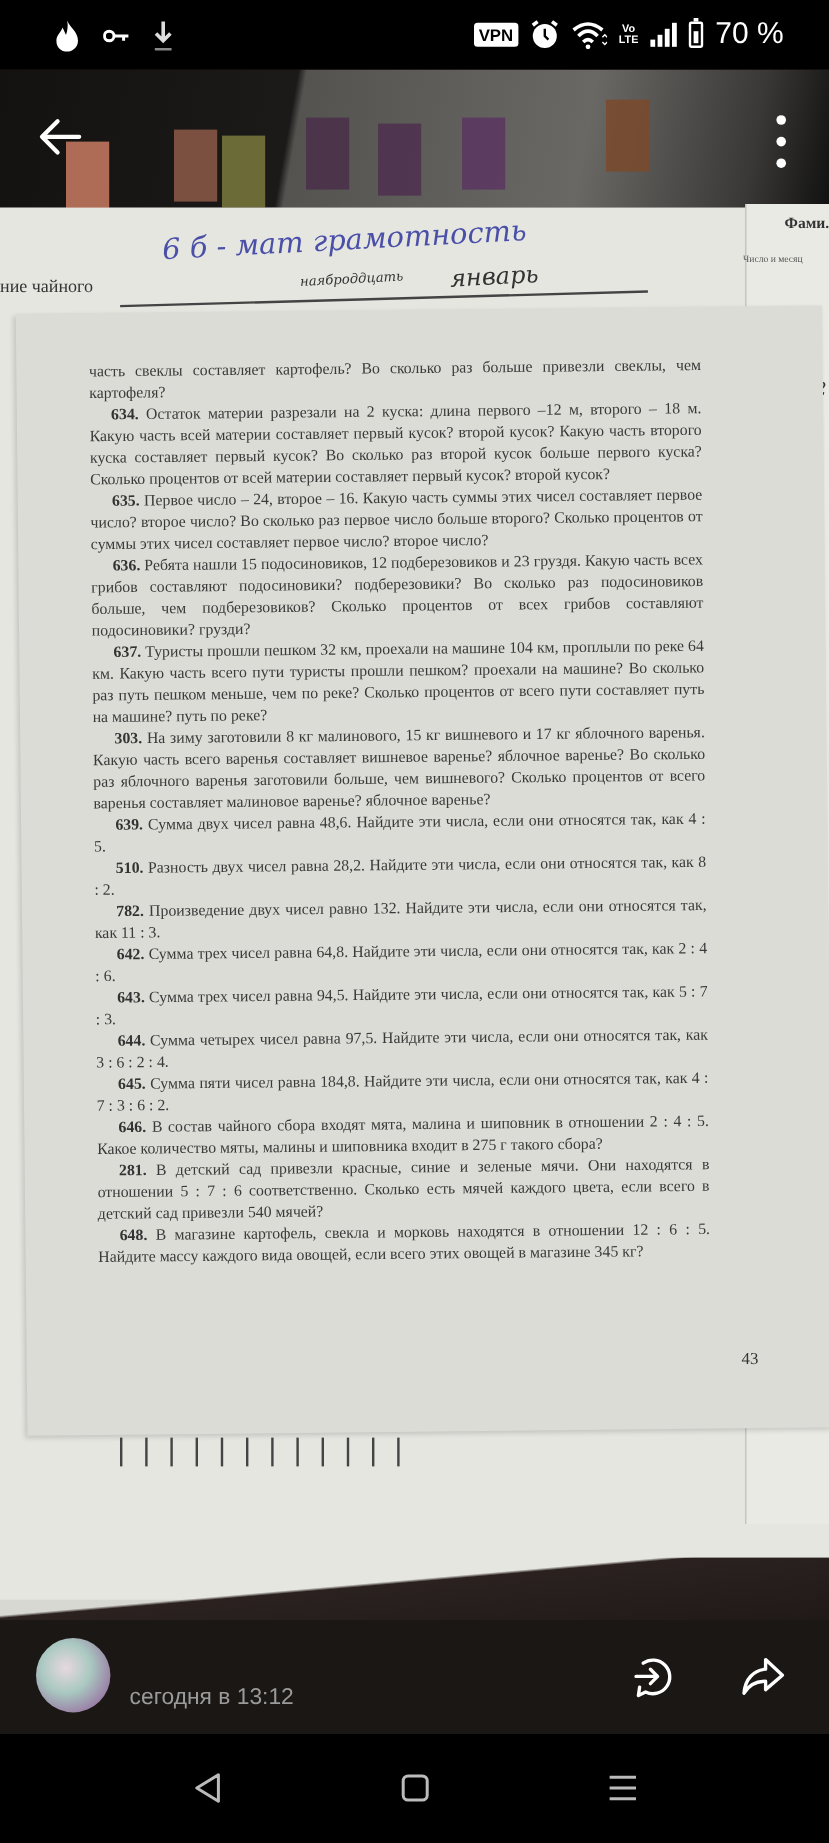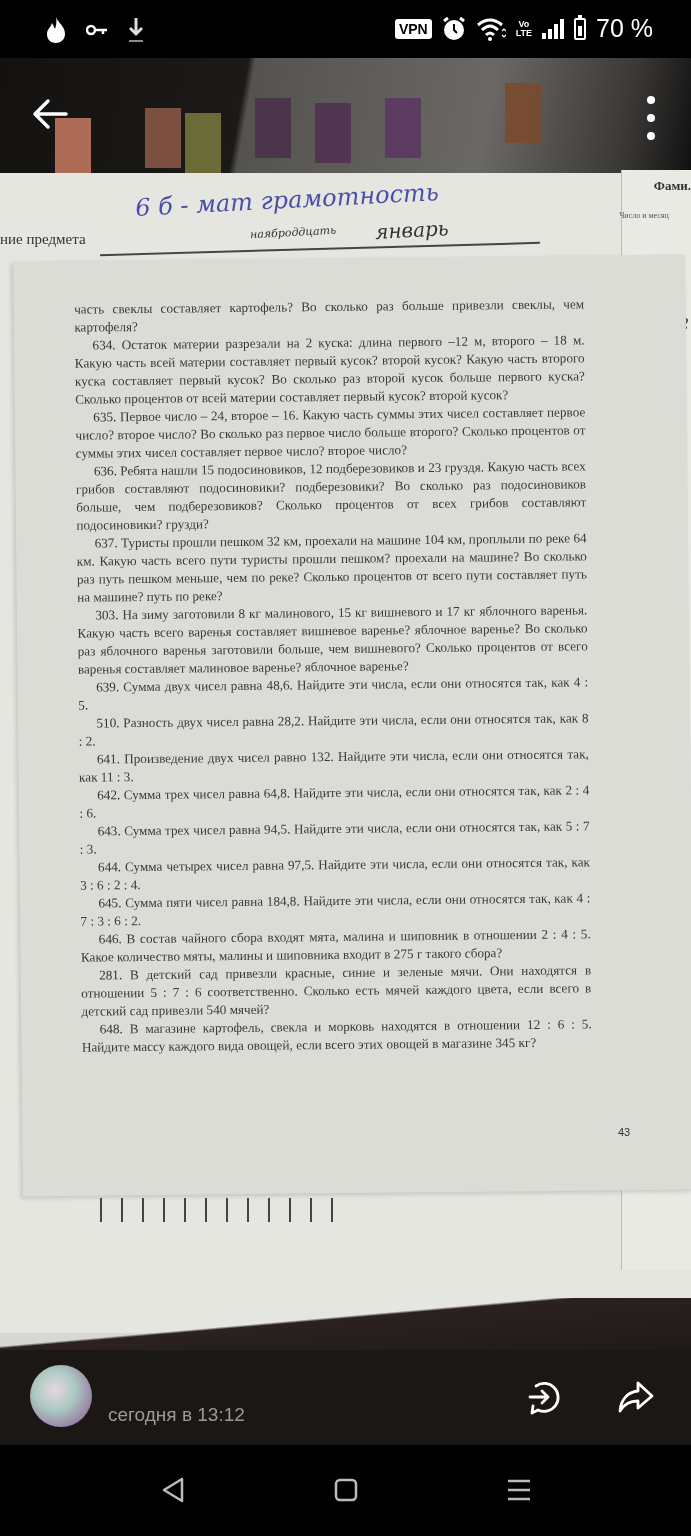--- a/index.html
+++ b/index.html
@@ -42,22 +42,22 @@
   .date-label { position: absolute; right: 22px; top: 152px; font-family: "Liberation Serif", serif; font-size: 8px; color: #555; text-align: center; line-height: 11px; margin-left: 28px; }
   .hw-dates { position: absolute; right: 2px; top: 258px; font-family: "DejaVu Serif", serif; font-style: italic; color: #333; font-size: 15px; line-height: 17px; }
 
   
   .book-page { position: absolute; left: 18px; top: 200px; width: 672px; height: 935px; background: #dcdcd7;
                transform: rotate(-0.6deg); box-shadow: -2px 2px 4px rgba(0,0,0,0.15); }
   .book-text { position: absolute; left: 78px; top: 240px; width: 510px; font-family: "Liberation Serif", serif;
                color: #3a3a3a; font-size: 13.2px; line-height: 18px; text-align: justify; transform: rotate(-0.6deg); }
   .book-text p { text-indent: 18px; }
   .book-text p.cont { text-indent: 0; }
-  .book-text .num { font-weight: normal; color: #333; }
-  .page-number { position: absolute; left: 618px; top: 1068px; font-family: Liberation Sans, sans-serif; font-size: 11px; color: #333; }
+  .book-text .num { font-weight: bold; color: #333; }
+  .page-number { position: absolute; left: 618px; top: 1068px; font-family: Liberation Serif, serif; font-size: 14px; color: #333; }
   .ruler-ticks { position: absolute; left: 100px; top: 1140px; height: 26px; display: flex; gap: 19px; }
   .ruler-ticks span { width: 2px; height: 24px; background: #444; display: block; }
   .desk { position: absolute; left: 0; top: 1240px; width: 691px; height: 60px; background: linear-gradient(175deg, transparent 0%, transparent 40%, #2b2220 42%, #1e1816 100%); }
 
   
   .info-bar { position: absolute; left: 0; top: 1350px; width: 691px; height: 95px; background: #1b1715; }
   .avatar { position: absolute; left: 30px; top: 15px; width: 62px; height: 62px; border-radius: 50%;
             background: radial-gradient(circle at 40% 40%, #e7d8e0 0%, #a9c8c0 40%, #9a7fa6 75%, #6c5c70 100%); }
   .author-name { position: absolute; left: 108px; top: 18px; color: #fff; font-size: 24px; }
   .post-time { position: absolute; left: 108px; top: 54px; color: #9a9a9a; font-size: 19px; }
@@ -117,21 +117,21 @@
     <div class="sticky" style="left:185px; top:55px; background:#7a7a3e;"></div>
     <div class="sticky" style="left:255px; top:40px; background:#4a2f4a;"></div>
     <div class="sticky" style="left:315px; top:45px; background:#4d2f4f;"></div>
     <div class="sticky" style="left:385px; top:40px; background:#5a3560;"></div>
     <div class="sticky" style="left:505px; top:25px; background:#7a4a2c;"></div>
   </div>
 
   <div class="journal"></div>
   <div class="journal-right"></div>
 
-  <span class="subject-label">ние предмета</span>
+  <span class="subject-label">ние чайного</span>
   <div class="subject-line"></div>
   <span class="handwriting hw1">6 б - мат грамотность</span>
   <span class="handwriting hw2">наяброддцать</span>
   <span class="handwriting hw3">январь</span>
   <span class="fam-label">Фами.</span>
   <span class="date-label" style="width:50px;">Число и месяц</span>
   <div class="hw-dates">
     <div style="margin-bottom:22px">12</div>
     <div>01</div>
     <div>01</div>
@@ -141,21 +141,21 @@
   <div class="book-page"></div>
   <div class="book-text">
     <p class="cont"><span>часть свеклы составляет картофель? Во сколько раз больше привезли свеклы, чем картофеля?</span></p>
     <p><span class="num">634.</span> <span>Остаток материи разрезали на 2 куска: длина первого –12 м, второго – 18 м. Какую часть всей материи составляет первый кусок? второй кусок? Какую часть второго куска составляет первый кусок? Во сколько раз второй кусок больше первого куска? Сколько процентов от всей материи составляет первый кусок? второй кусок?</span></p>
     <p><span class="num">635.</span> <span>Первое число – 24, второе – 16. Какую часть суммы этих чисел составляет первое число? второе число? Во сколько раз первое число больше второго? Сколько процентов от суммы этих чисел составляет первое число? второе число?</span></p>
     <p><span class="num">636.</span> <span>Ребята нашли 15 подосиновиков, 12 подберезовиков и 23 груздя. Какую часть всех грибов составляют подосиновики? подберезовики? Во сколько раз подосиновиков больше, чем подберезовиков? Сколько процентов от всех грибов составляют подосиновики? грузди?</span></p>
     <p><span class="num">637.</span> <span>Туристы прошли пешком 32 км, проехали на машине 104 км, проплыли по реке 64 км. Какую часть всего пути туристы прошли пешком? проехали на машине? Во сколько раз путь пешком меньше, чем по реке? Сколько процентов от всего пути составляет путь на машине? путь по реке?</span></p>
     <p><span class="num">303.</span> <span>На зиму заготовили 8 кг малинового, 15 кг вишневого и 17 кг яблочного варенья. Какую часть всего варенья составляет вишневое варенье? яблочное варенье? Во сколько раз яблочного варенья заготовили больше, чем вишневого? Сколько процентов от всего варенья составляет малиновое варенье? яблочное варенье?</span></p>
     <p><span class="num">639.</span> <span>Сумма двух чисел равна 48,6. Найдите эти числа, если они относятся так, как 4 : 5.</span></p>
     <p><span class="num">510.</span> <span>Разность двух чисел равна 28,2. Найдите эти числа, если они относятся так, как 8 : 2.</span></p>
-    <p><span class="num">641.</span> <span>Произведение двух чисел равно 132. Найдите эти числа, если они относятся так, как 11 : 3.</span></p>
+    <p><span class="num">782.</span> <span>Произведение двух чисел равно 132. Найдите эти числа, если они относятся так, как 11 : 3.</span></p>
     <p><span class="num">642.</span> <span>Сумма трех чисел равна 64,8. Найдите эти числа, если они относятся так, как 2 : 4 : 6.</span></p>
     <p><span class="num">643.</span> <span>Сумма трех чисел равна 94,5. Найдите эти числа, если они относятся так, как 5 : 7 : 3.</span></p>
     <p><span class="num">644.</span> <span>Сумма четырех чисел равна 97,5. Найдите эти числа, если они относятся так, как 3 : 6 : 2 : 4.</span></p>
     <p><span class="num">645.</span> <span>Сумма пяти чисел равна 184,8. Найдите эти числа, если они относятся так, как 4 : 7 : 3 : 6 : 2.</span></p>
     <p><span class="num">646.</span> <span>В состав чайного сбора входят мята, малина и шиповник в отношении 2 : 4 : 5. Какое количество мяты, малины и шиповника входит в 275 г такого сбора?</span></p>
     <p><span class="num">281.</span> <span>В детский сад привезли красные, синие и зеленые мячи. Они находятся в отношении 5 : 7 : 6 соответственно. Сколько есть мячей каждого цвета, если всего в детский сад привезли 540 мячей?</span></p>
     <p><span class="num">648.</span> <span>В магазине картофель, свекла и морковь находятся в отношении 12 : 6 : 5. Найдите массу каждого вида овощей, если всего этих овощей в магазине 345 кг?</span></p>
   </div>
   <span class="page-number">43</span>
 

